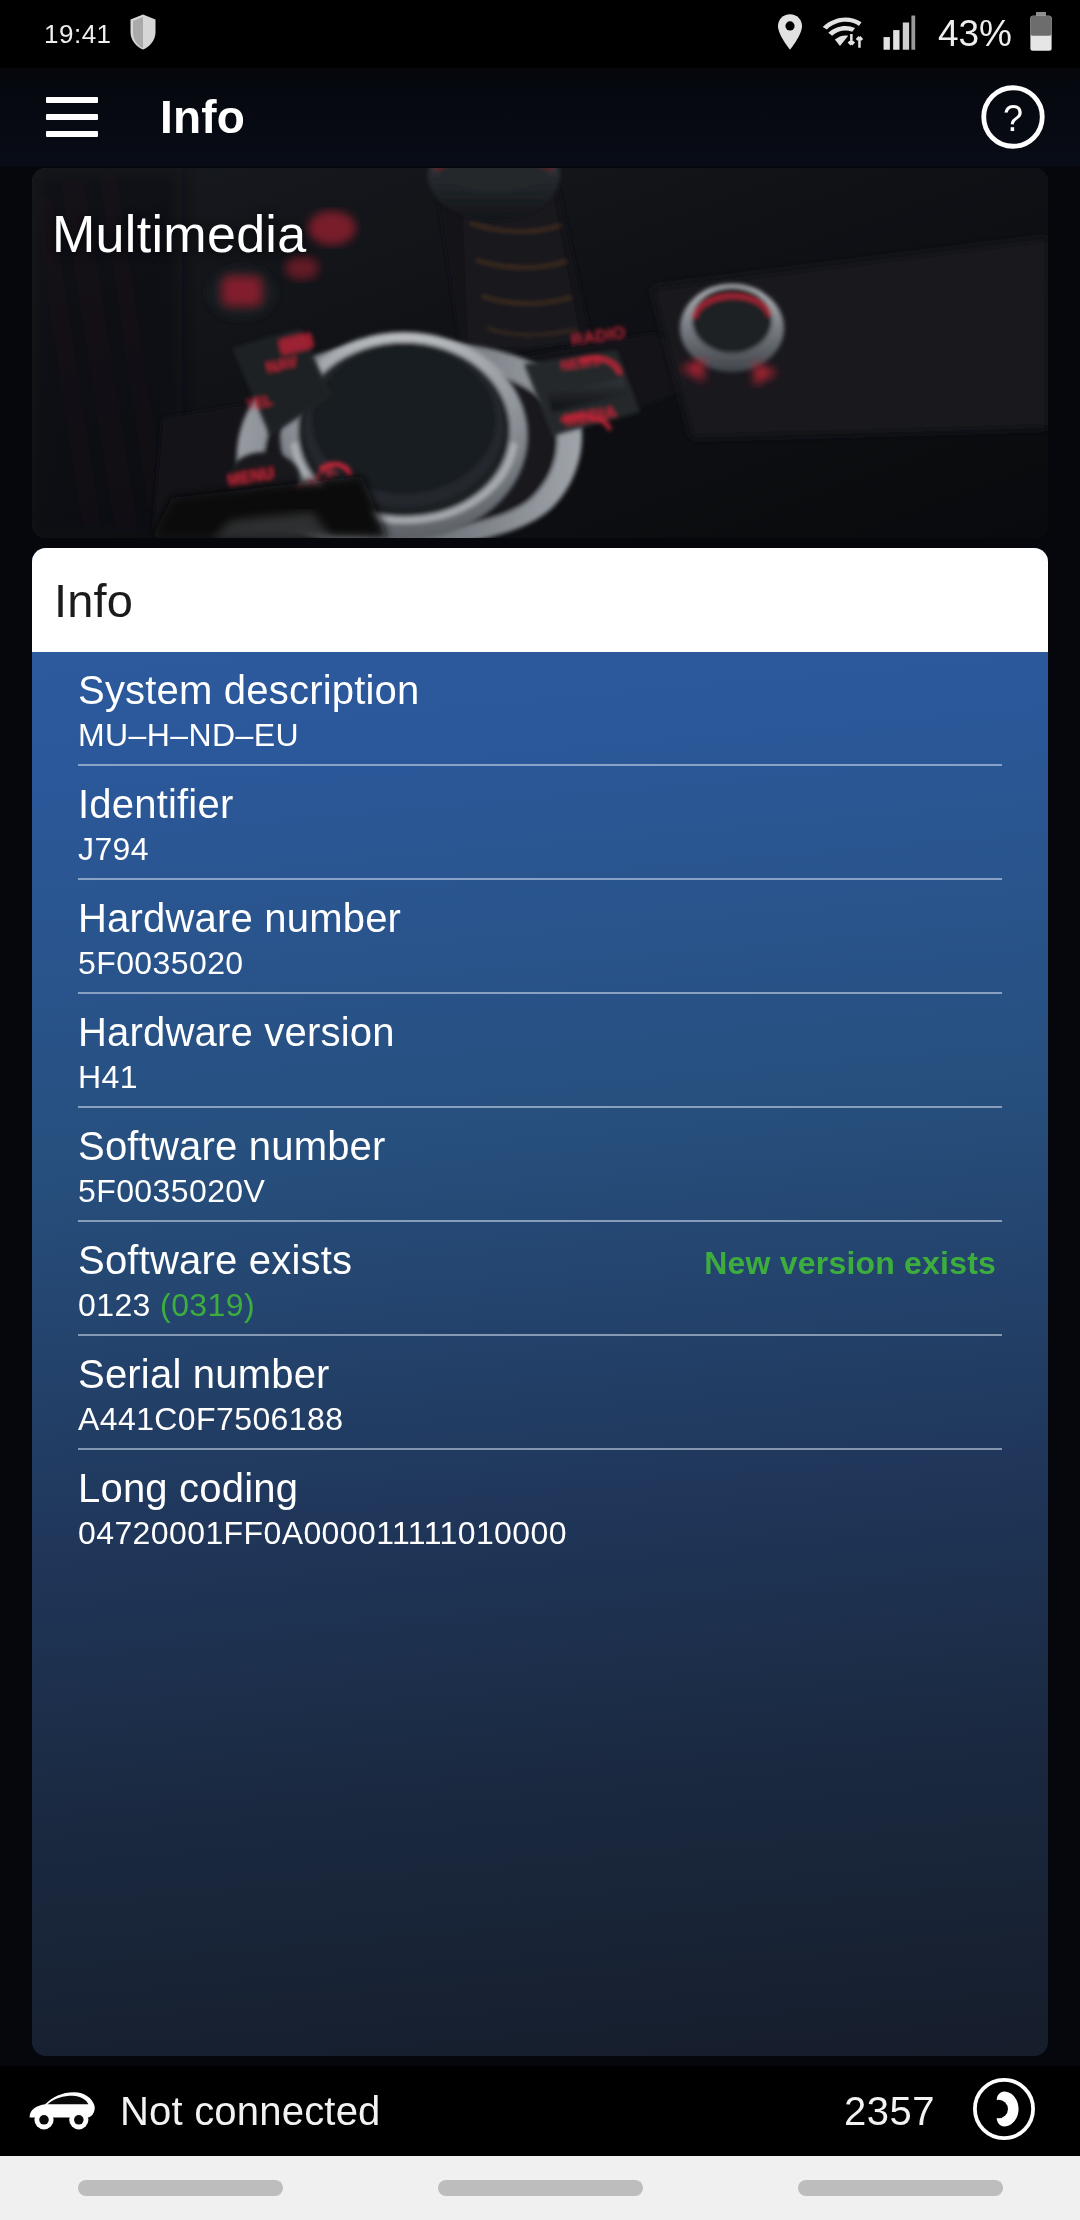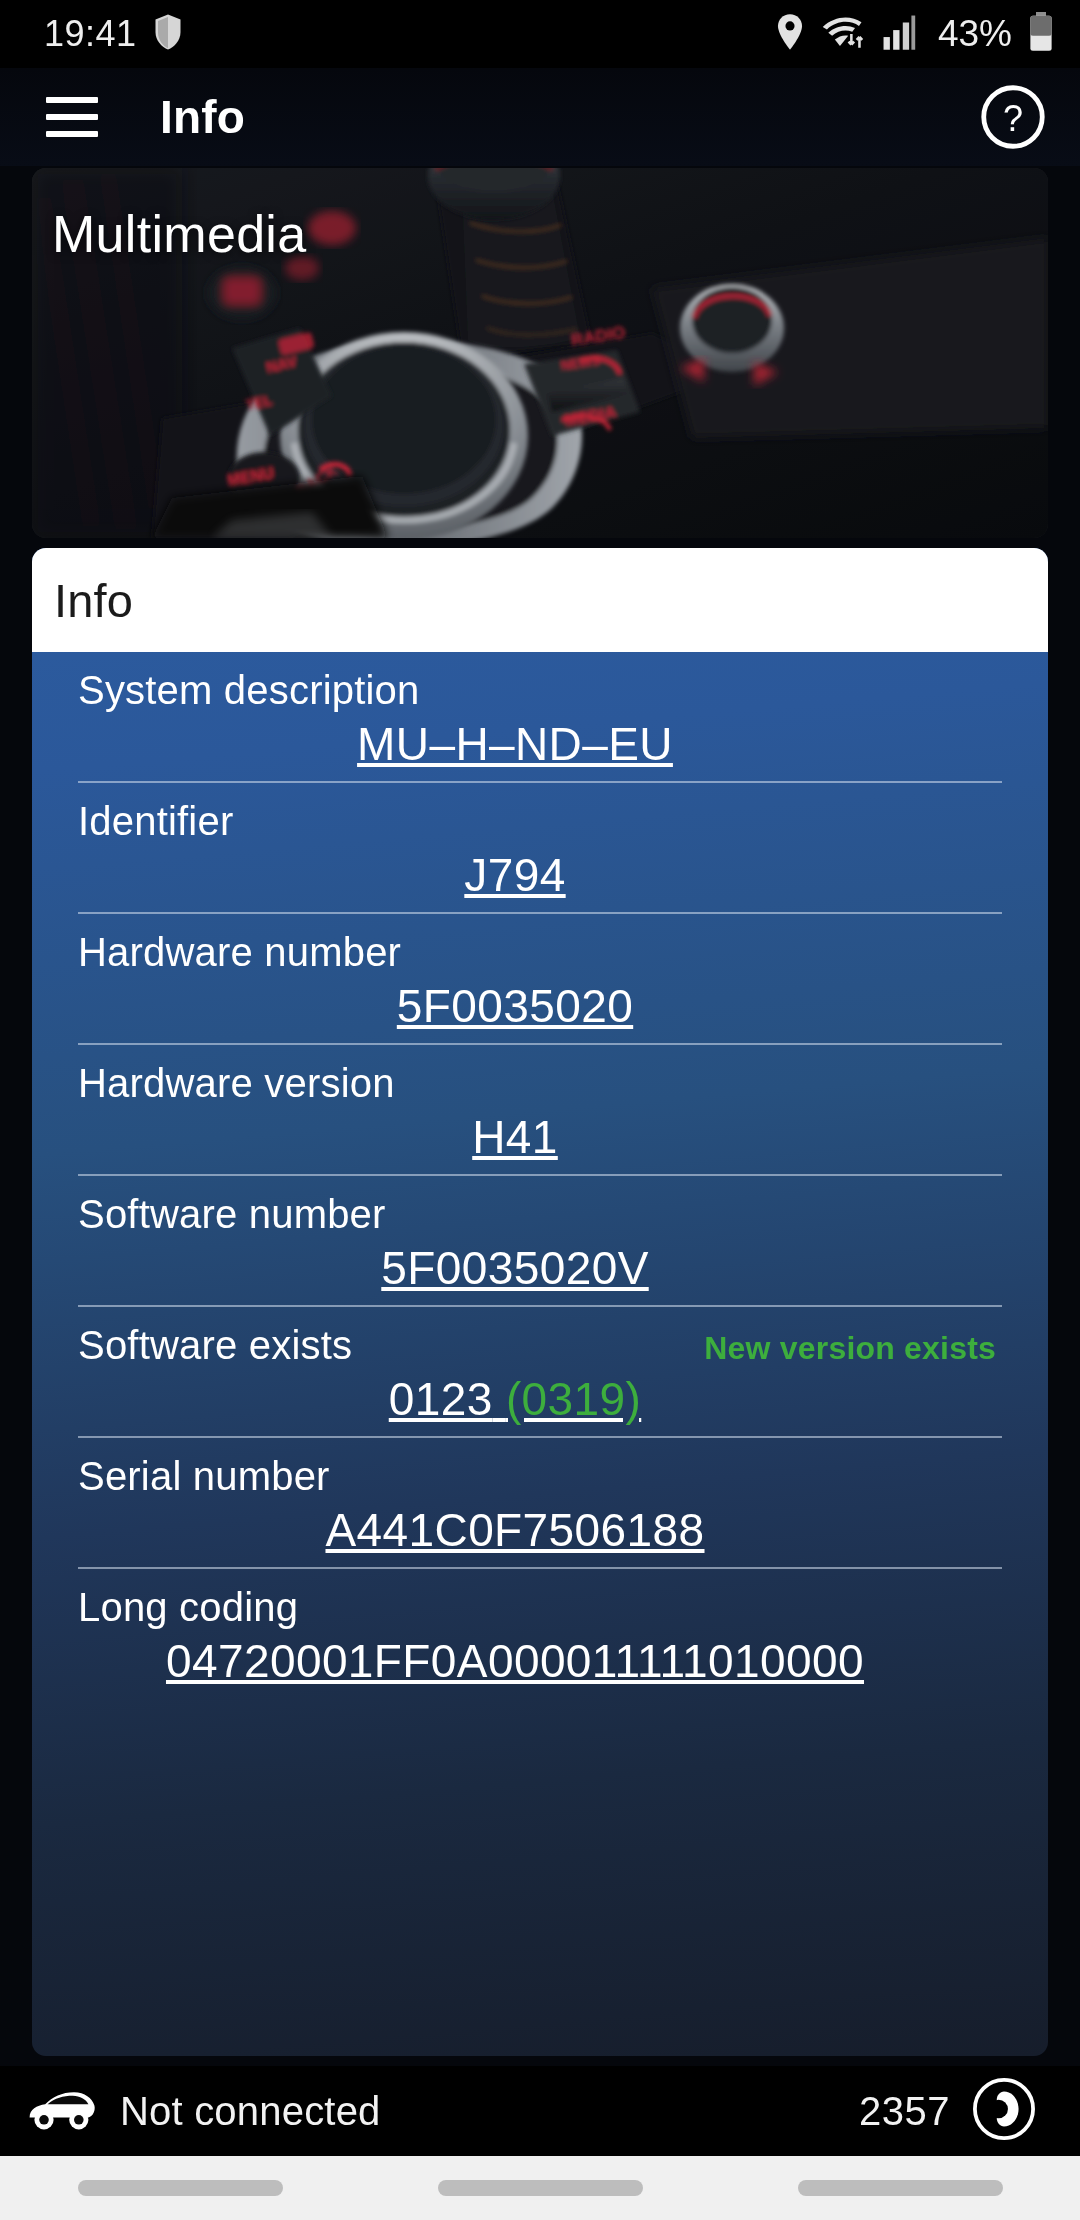--- a/index.html
+++ b/index.html
@@ -11,21 +11,21 @@
   }
   .screen { position:relative; width:1080px; height:2220px; background:#05070c; }
 
   
   .statusbar {
     position:absolute; top:0; left:0; width:1080px; height:68px;
     background:#000; display:flex; align-items:center;
     padding:0 26px 0 44px; color:#e8e8e8;
   }
   .sb-left { display:flex; align-items:center; gap:16px; }
-  .sb-time { font-size:36px; letter-spacing:0.5px; color:#eeeeee; }
+  .sb-time { font-size:26px; letter-spacing:0.5px; color:#eeeeee; }
   .sb-right { margin-left:auto; display:flex; align-items:center; gap:16px; }
   .sb-batt-text { font-size:37px; color:#eeeeee; margin-left:4px; }
   .ic { display:inline-block; }
 
   
   .appbar {
     position:absolute; top:68px; left:0; width:1080px; height:98px;
     background:linear-gradient(180deg,#05070d 0%, #080c16 100%);
     display:flex; align-items:center; padding:0 34px 0 46px;
   }
@@ -60,33 +60,33 @@
     padding:0 0 0 22px;
   }
   .panel-header-title { color:#1b1b1b; font-size:47px; letter-spacing:0.2px; }
 
   .rows { padding:0 0 0 0; }
   .row { position:relative; padding:0 52px 0 46px; }
   .row-top { display:flex; align-items:baseline; justify-content:space-between; padding-top:16px; }
   .row-label { color:#ffffff; font-size:40px; letter-spacing:0.2px; white-space:nowrap; }
   .row-note { color:#3dae3d; font-size:32px; letter-spacing:0.2px; white-space:nowrap;font-weight:bold; }
   .row-value {
-    text-align:center; color:#ffffff; font-size:46px; letter-spacing:0.4px;
-    padding-top:4px; padding-bottom:10px; padding-right:44px; white-space:nowrap;text-decoration:underline;
+    text-align:left; color:#ffffff; font-size:32px; letter-spacing:0.4px;
+    padding-top:4px; padding-bottom:10px; padding-right:44px; white-space:nowrap;
   }
   .row-value .alt { color:#3dae3d; }
   .row-div { height:2px; background:rgba(215,225,240,0.55); margin:0 46px 0 46px; }
 
   
   .footer {
     position:absolute; left:0; top:2066px; width:1080px; height:90px;
     background:#000; display:flex; align-items:center; padding:0 44px 0 26px;
   }
   .footer-status { color:#f2f2f2; font-size:40px; margin-left:22px; letter-spacing:0.2px; }
-  .footer-right { margin-left:auto; display:flex; align-items:center; gap:22px; }
+  .footer-right { margin-left:auto; display:flex; align-items:center; gap:37px; }
   .footer-count { color:#f2f2f2; font-size:40px; letter-spacing:0.5px; }
 
   
   .navbar {
     position:absolute; left:0; top:2156px; width:1080px; height:64px;
     background:#f0f0f0; display:flex; align-items:center; justify-content:space-around;
   }
   .nav-pill { width:205px; height:16px; border-radius:8px; background:#bdbdbd; }
 </style>
 </head>

